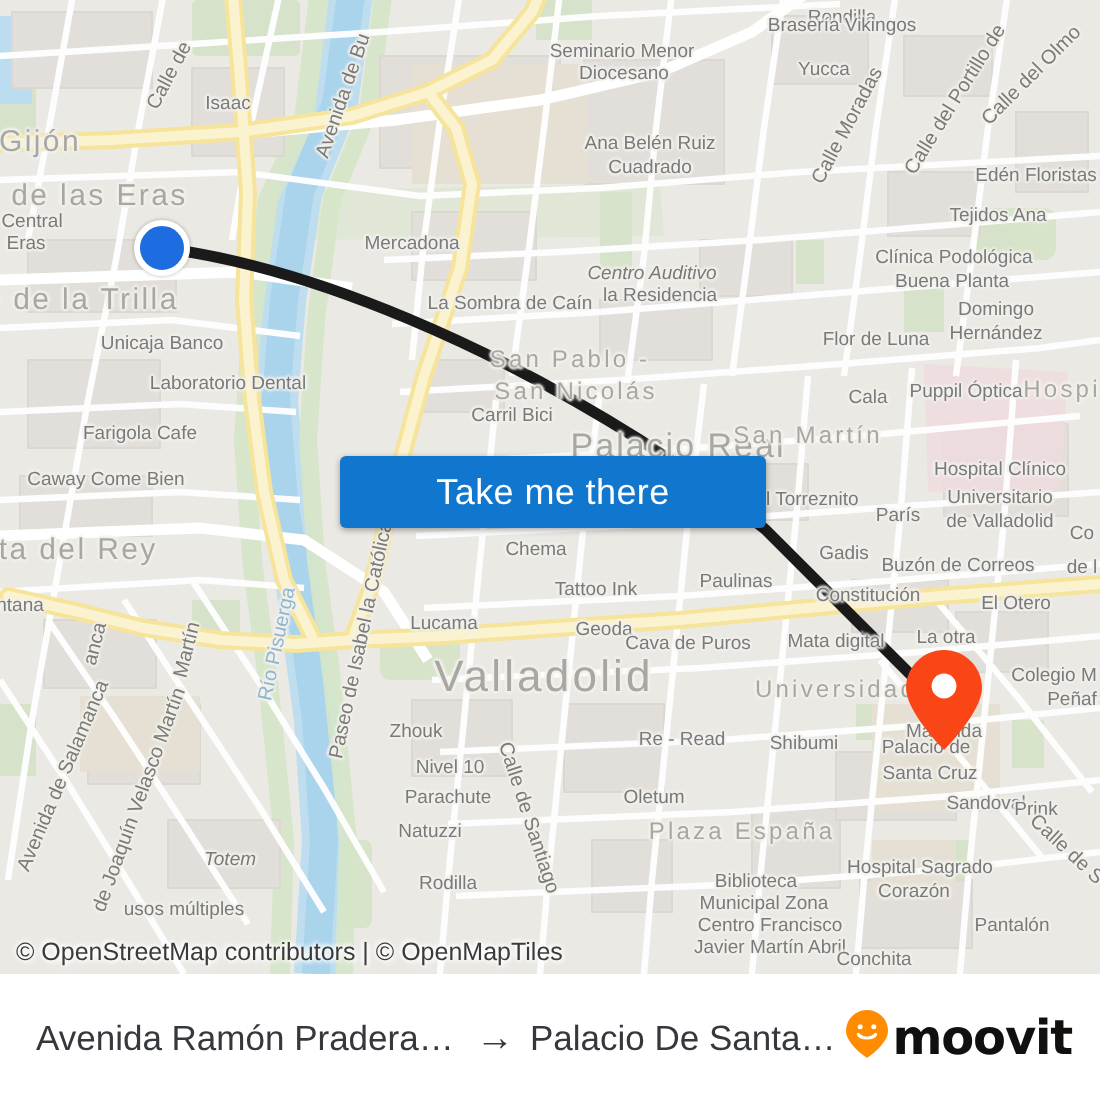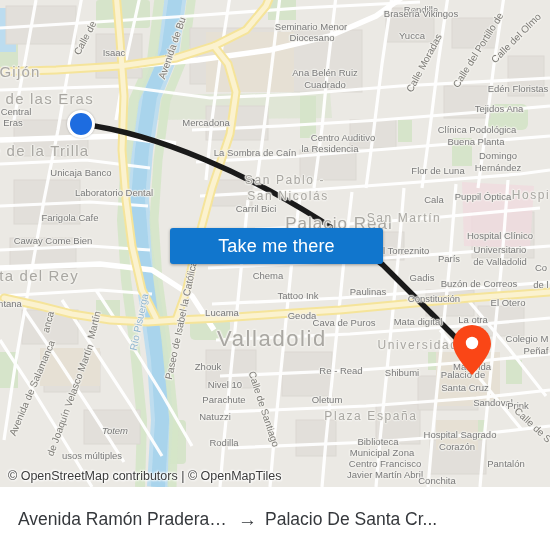--- a/index.html
+++ b/index.html
@@ -296,21 +296,21 @@
         <div class="maplabel poi" style="left: 421px; top: 9px;">Rondilla</div>
         <div class="maplabel poi" style="left: 421px; top: 13px;">Brasería Vikingos</div>
         <div class="maplabel poi" style="left: 311px; top: 26px;">Seminario Menor</div>
         <div class="maplabel poi" style="left: 312px; top: 37px;">Diocesano</div>
         <div class="maplabel poi" style="left: 412px; top: 35px;">Yucca</div>
         <div class="maplabel poi" style="left: 325px; top: 72px;">Ana Belén Ruiz</div>
         <div class="maplabel poi" style="left: 325px; top: 84px;">Cuadrado</div>
         <div class="maplabel street" style="left: 424px; top: 63px; transform: translate(-50%, -50%) rotate(-62deg);">Calle Moradas</div>
         <div class="maplabel street" style="left: 478px; top: 50px; transform: translate(-50%, -50%) rotate(-58deg);">Calle del Portillo de</div>
         <div class="maplabel street" style="left: 516px; top: 38px; transform: translate(-50%, -50%) rotate(-45deg);">Calle del Olmo</div>
-        <div class="maplabel poi" style="left: 343px; top: 137px;">Centro Auditivo</div>
+        <div class="maplabel poi" style="left: 326px; top: 137px; font-style: italic;">Centro Auditivo</div>
         <div class="maplabel poi" style="left: 330px; top: 148px;">la Residencia</div>
         <div class="maplabel poi" style="left: 518px; top: 88px;">Edén Floristas</div>
         <div class="maplabel poi" style="left: 499px; top: 108px;">Tejidos Ana</div>
         <div class="maplabel poi" style="left: 477px; top: 129px;">Clínica Podológica</div>
         <div class="maplabel poi" style="left: 476px; top: 141px;">Buena Planta</div>
         <div class="maplabel poi" style="left: 498px; top: 155px;">Domingo</div>
         <div class="maplabel poi" style="left: 498px; top: 167px;">Hernández</div>
         <div class="maplabel poi" style="left: 438px; top: 170px;">Flor de Luna</div>
         <div class="maplabel area sm" style="left: 339px; top: 223px;">Palacio Real</div>
         <div class="maplabel area" style="left: 404px; top: 218px;">San Martín</div>
@@ -361,15 +361,26 @@
 
     <div id="cta">Take me there</div>
   </div>
 
   <div id="bottombar">
     <div id="route-summary">
       <span id="origin-name" class="endpoint">Avenida Ramón Pradera 15-...</span>
       <span id="arrow-icon">→</span>
       <span id="dest-name" class="endpoint">Palacio De Santa Cr...</span>
     </div>
+    <div id="moovit-logo">
+      <span>
+        <svg width="23" height="26" viewBox="0 0 23 26">
+          <path d="M11.5 1 C5.7 1 1 5.7 1 11.5 C1 18 11.5 25 11.5 25 C11.5 25 22 18 22 11.5 C22 5.7 17.3 1 11.5 1 Z" fill="#ff8c00"></path>
+          <circle cx="8.1" cy="9.4" r="1.25" fill="#ffffff"></circle>
+          <circle cx="14.9" cy="9.4" r="1.25" fill="#ffffff"></circle>
+          <path d="M7.2 13.2 C8.6 15.6 14.4 15.6 15.8 13.2" stroke="#ffffff" stroke-width="1.6" fill="none" stroke-linecap="round"></path>
+        </svg>
+      </span>
+      <span id="moovit-wordmark">moovit</span>
+    </div>
   </div>
 
 </div>
 
 </body></html>

